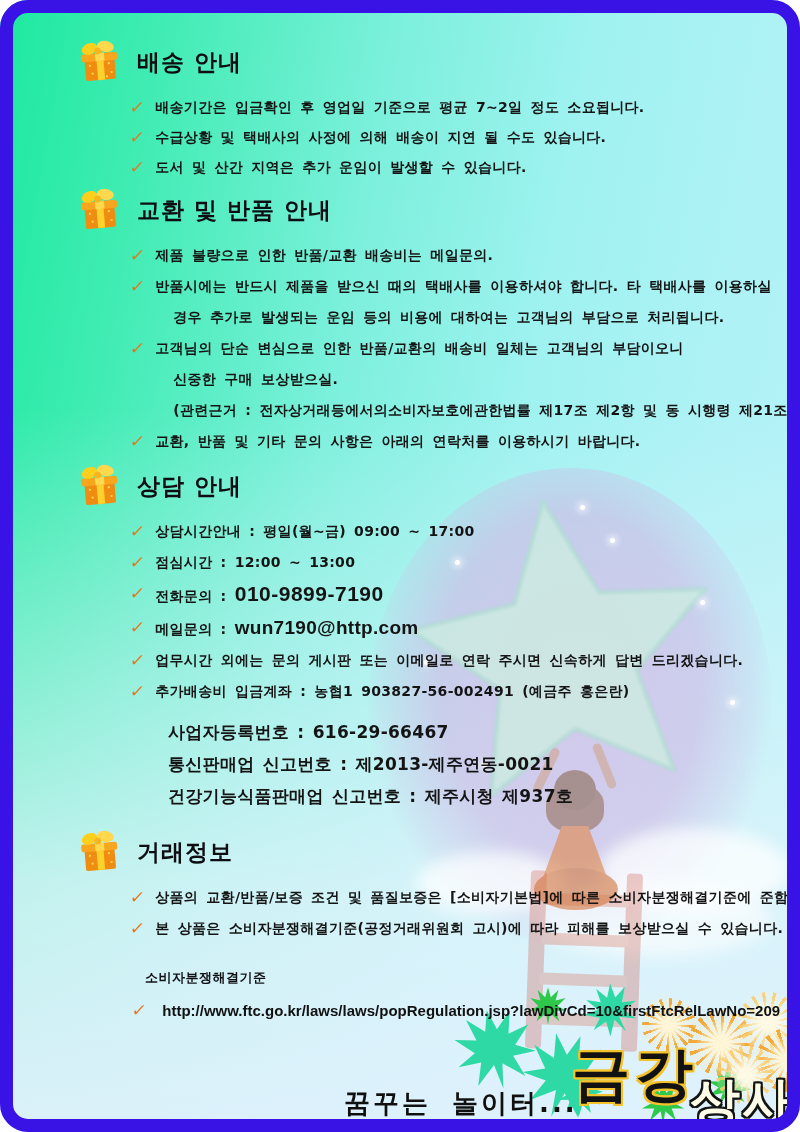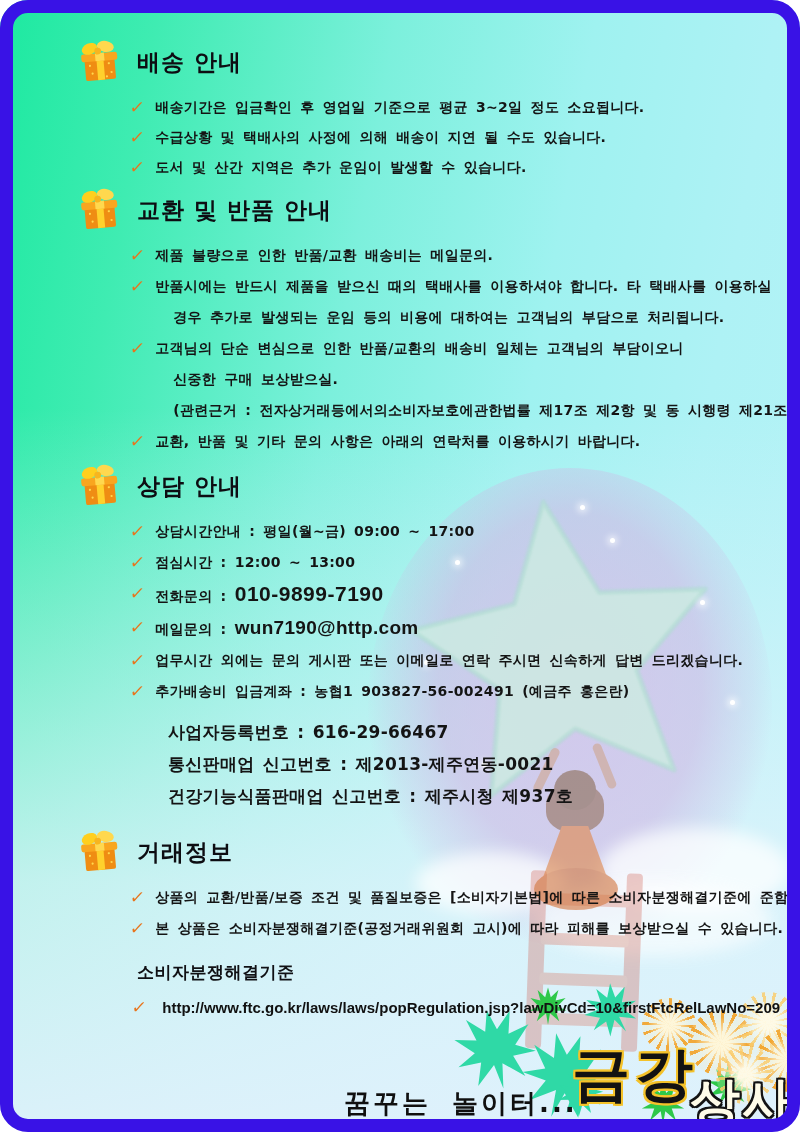--- a/index.html
+++ b/index.html
@@ -53,21 +53,21 @@
   .cont{padding-left:18px;}
   .big{font-size:21px;font-family:"Liberation Sans","DejaVu Sans",sans-serif;letter-spacing:.5px;}
   .big2{font-size:19px;font-family:"Liberation Sans","DejaVu Sans",sans-serif;letter-spacing:.3px;}
   #sec-shipping{top:40px;} #sec-exchange{top:188px;}
   #sec-consult{top:464px;} #sec-trade{top:830px;}
 
   .biz{position:absolute;left:168px;top:716px;z-index:10;font-weight:bold;font-size:17px;
        color:#141414;line-height:32px;letter-spacing:.3px;word-spacing:2px;white-space:nowrap;}
 
   .dispute{position:absolute;left:132px;top:956px;z-index:10;}
-  .dispute-title{margin:5px;font-size:17px;font-weight:800;color:#101014;letter-spacing:.5px;}
+  .dispute-title{margin:13px;font-size:13px;font-weight:800;color:#101014;letter-spacing:.5px;}
   .durl{display:flex;gap:16px;margin-top:13px;align-items:center;}
   .durl a{font-family:"Liberation Sans","DejaVu Sans",sans-serif;font-weight:bold;font-size:15px;
           color:#111;text-decoration:none;}
 
   
   .leaf{position:absolute;z-index:6;}
   .flower{position:absolute;border-radius:50%;z-index:6;
     background:
       radial-gradient(circle, rgba(255,246,216,.95) 0 16%, rgba(255,246,216,0) 55%),
       repeating-conic-gradient(from 0deg, rgba(242,163,42,.92) 0deg 7deg, rgba(255,236,185,.25) 7deg 22.5deg);}
@@ -137,21 +137,21 @@
           <ellipse cx="15" cy="8" rx="8" ry="5.5" fill="#ffcf1e" transform="rotate(-18 15 8)"></ellipse>
           <ellipse cx="31" cy="7" rx="8.5" ry="5.5" fill="#ffd84e" transform="rotate(14 31 7)"></ellipse>
           <circle cx="23" cy="11" r="3.4" fill="#f7b51f"></circle>
         </g>
       </svg>
       <h2 class="sec-title">배송 안내</h2>
     </div>
     <div class="items">
       <div class="item">
         <span class="chk">✓</span>
-        <div class="itxt">배송기간은 입금확인 후 영업일 기준으로 평균 3~2일 정도 소요됩니다.</div>
+        <div class="itxt">배송기간은 입금확인 후 영업일 기준으로 평균 7~2일 정도 소요됩니다.</div>
       </div>
       <div class="item">
         <span class="chk">✓</span>
         <div class="itxt">수급상황 및 택배사의 사정에 의해 배송이 지연 될 수도 있습니다.</div>
       </div>
       <div class="item">
         <span class="chk">✓</span>
         <div class="itxt">도서 및 산간 지역은 추가 운임이 발생할 수 있습니다.</div>
       </div>
     </div>

